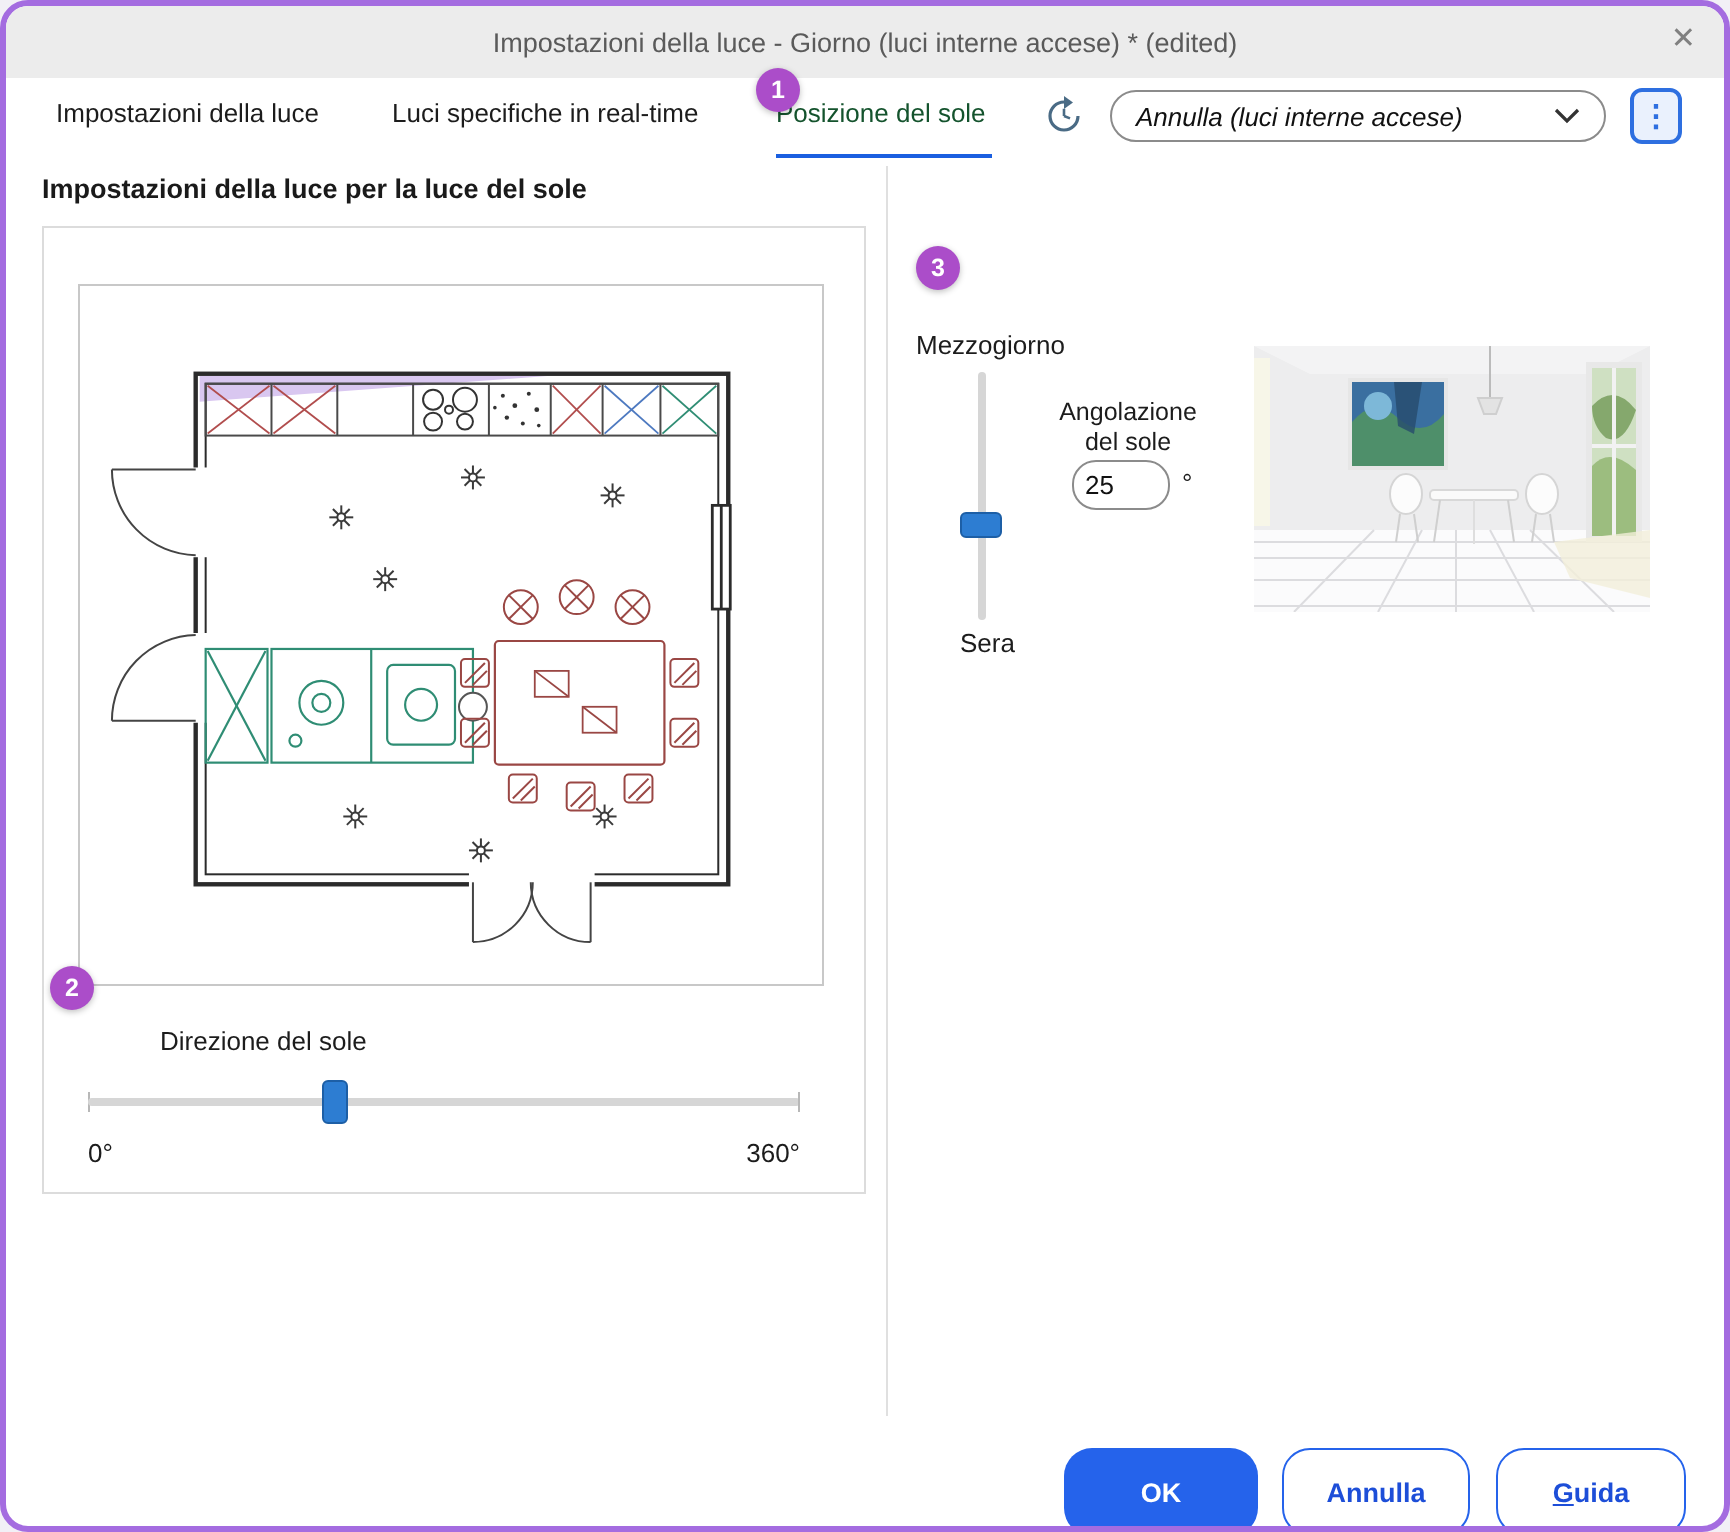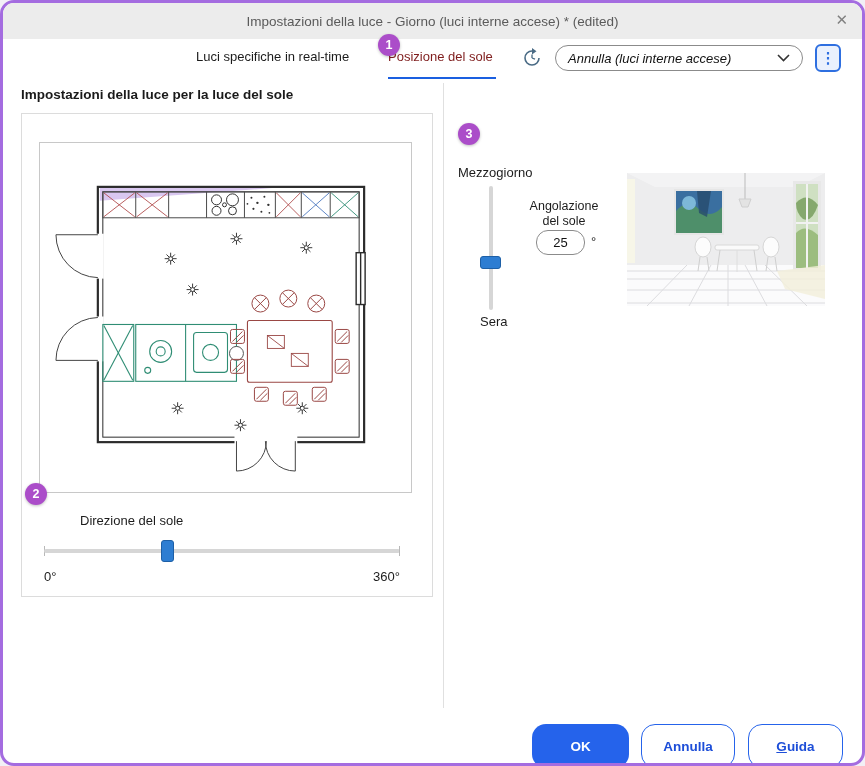--- a/index.html
+++ b/index.html
@@ -24,21 +24,21 @@
     position:absolute;right:14px;top:9px;font-size:15px;color:#808080;
     cursor:pointer;line-height:1;
   }
   
   .tab{
     position:absolute;top:46px;height:22px;font-size:13px;color:#1c1c1c;
     cursor:pointer;white-space:nowrap;
   }
   .tab1{left:25px;}
   .tab2{left:193px;}
-  .tab3{left:385px;color:#7f1d1d;border-bottom:2.5px solid #1a5fe0;padding:0 3px 6px 0;}
+  .tab3{left:385px;color:#14532d;border-bottom:2.5px solid #1a5fe0;padding:0 3px 6px 0;}
   .reset-icon{position:absolute;left:518px;top:44px;width:22px;height:22px;cursor:pointer;}
   .dropdown{
     position:absolute;left:552px;top:42px;width:248px;height:26px;box-sizing:border-box;
     border:1px solid #8b8b8b;border-radius:13px;background:#fff;
     display:flex;align-items:center;justify-content:space-between;
     padding:0 12px;font-size:13px;font-style:italic;color:#111;cursor:pointer;
   }
   .kebab{
     position:absolute;left:812px;top:41px;width:26px;height:28px;box-sizing:border-box;
     border:2px solid #2e6fe0;border-radius:6px;background:#eaf1fd;color:#2e6fe0;
@@ -100,21 +100,21 @@
   .angle-label{
     position:absolute;left:516px;top:196px;width:90px;text-align:center;
     font-size:12.5px;color:#1c1c1c;line-height:15px;
   }
   .angle-input-wrap{
     position:absolute;left:533px;top:227px;width:49px;height:25px;box-sizing:border-box;
     border:1px solid #8b8b8b;border-radius:12px;background:#fff;
     display:flex;align-items:center;justify-content:center;
   }
   .angle-input-wrap input{
-    width:36px;border:none;outline:none;background:transparent;text-align:center;
+    width:36px;border:none;outline:none;background:transparent;text-align:left;
     font-size:13px;color:#111;font-family:"Liberation Sans",sans-serif;
   }
   .degree{position:absolute;left:588px;top:231px;font-size:13px;color:#1c1c1c;}
   .preview{
     position:absolute;left:624px;top:170px;width:198px;height:133px;overflow:hidden;
   }
   
   .btn{
     position:absolute;top:721px;height:44px;border-radius:14px;font-size:13.5px;font-weight:bold;
     display:flex;align-items:center;justify-content:center;cursor:pointer;box-sizing:border-box;
@@ -130,20 +130,21 @@
 </head>
 <body>
 
 <div class="dialog">
 
   <div class="titlebar">
     <span class="title">Impostazioni della luce - Giorno (luci interne accese) * (edited)</span>
     <span class="close">✕</span>
   </div>
 
+  <div class="tab tab1">Impostazioni della luce</div>
   <div class="tab tab2">Luci specifiche in real-time</div>
   <div class="tab tab3">Posizione del sole</div>
   <div class="badge badge1">1</div>
 
   <div class="reset-icon">
     <svg width="22" height="22" viewBox="0 0 22 22">
       <path d="M18 11 A7 7 0 1 1 11 4" fill="none" stroke="#4a6b85" stroke-width="1.6"></path>
       <polygon points="11,1 11,7.5 15.5,4.2" fill="#4a6b85"></polygon>
       <line x1="11" y1="11" x2="11" y2="7.4" stroke="#4a6b85" stroke-width="1.3"></line>
       <line x1="11" y1="11" x2="14" y2="12.2" stroke="#4a6b85" stroke-width="1.3"></line>

